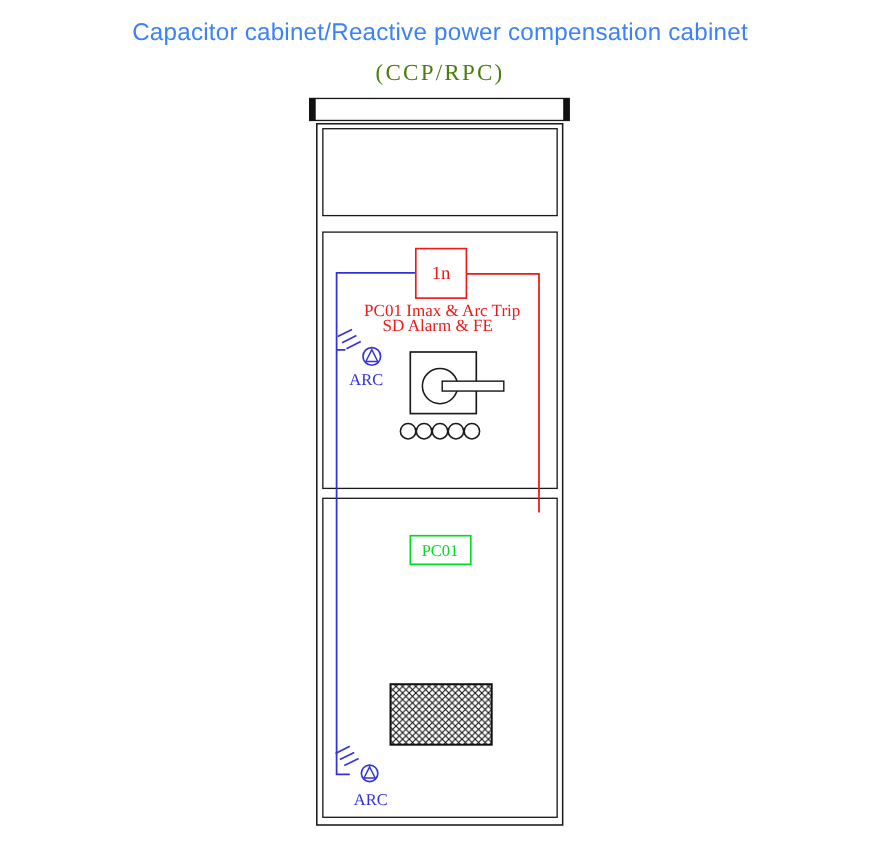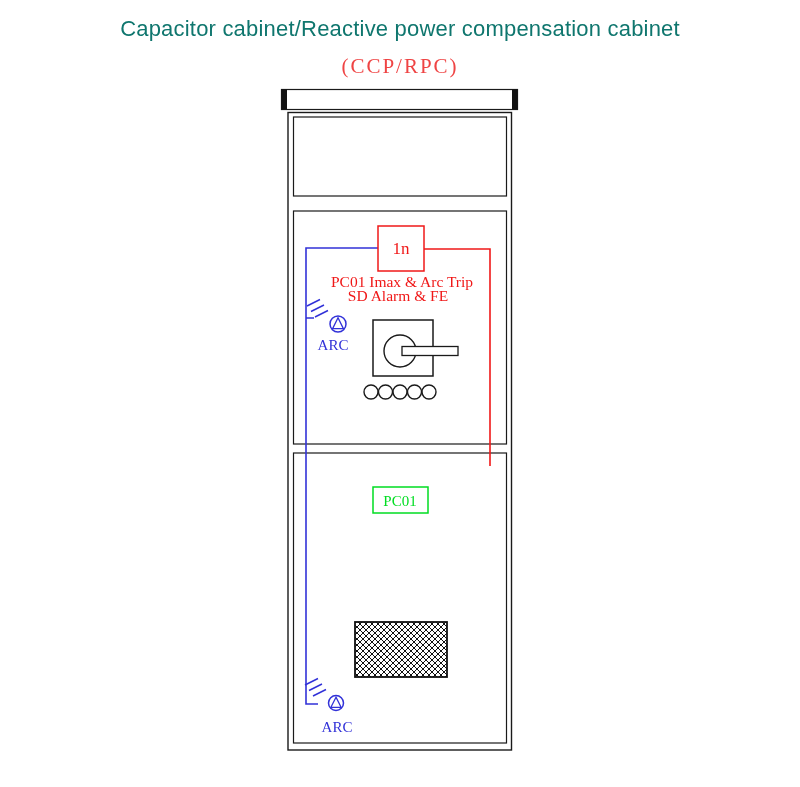--- a/index.html
+++ b/index.html
@@ -15,32 +15,32 @@
     font-family: "Liberation Sans", sans-serif;
   }
   .title {
     position: absolute;
     top: 16px;
     left: 0;
     width: 800px;
     text-align: center;
     font-family: "Liberation Sans", sans-serif;
     font-size: 22px;
-    color: #0f766e;
+    color: #3b82f6;
     letter-spacing: 0.2px;
   }
   .subtitle {
     position: absolute;
     top: 54px;
     left: 0;
     width: 800px;
     text-align: center;
     font-family: "Liberation Serif", serif;
     font-size: 21px;
-    color: #ef4444;
+    color: #4d7c0f;
     letter-spacing: 2px;
   }
   svg.diagram {
     position: absolute;
     top: 0;
     left: 0;
   }
   svg .blk { stroke: #1a1a1a; fill: none; }
   svg text { font-family: "Liberation Serif", serif; }
 </style>

